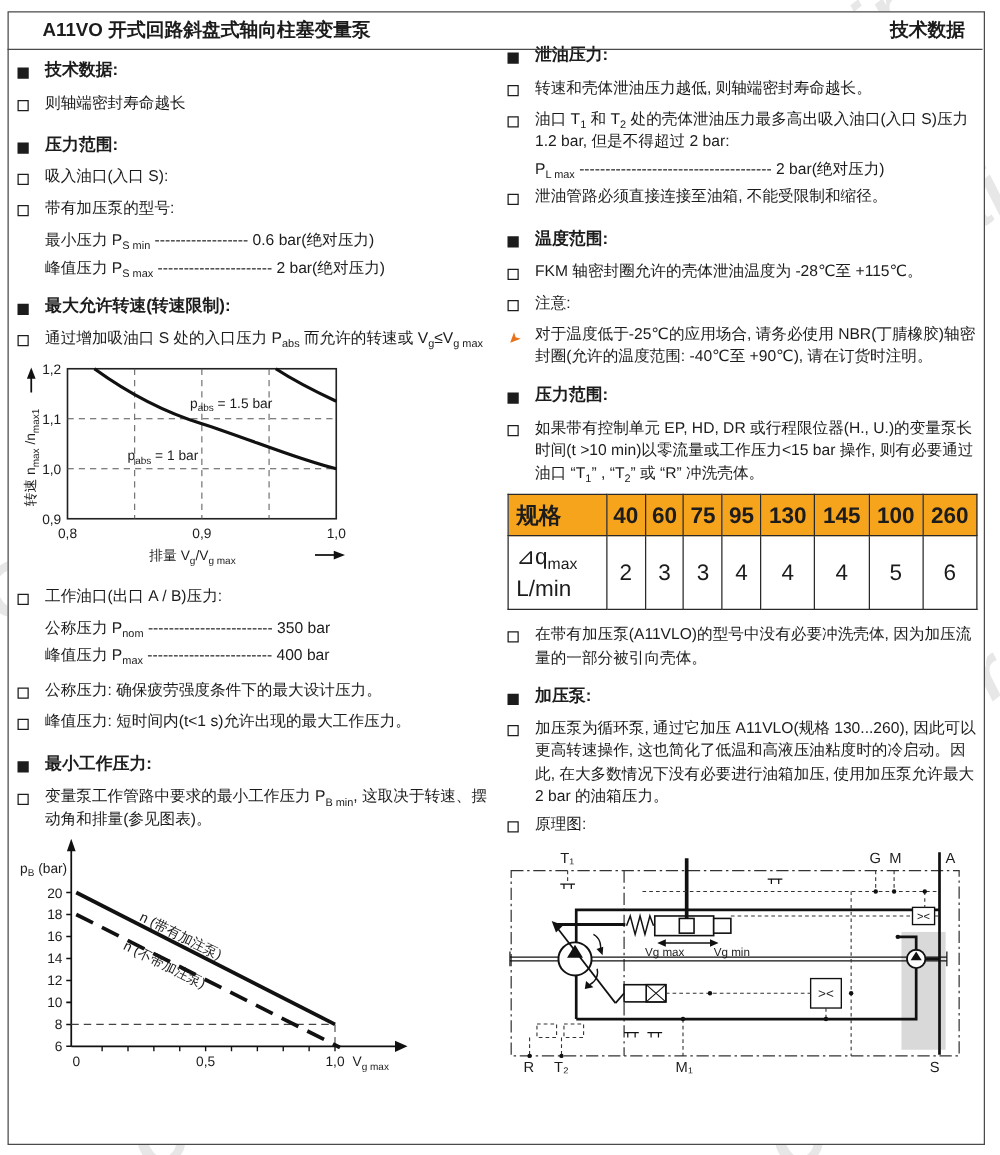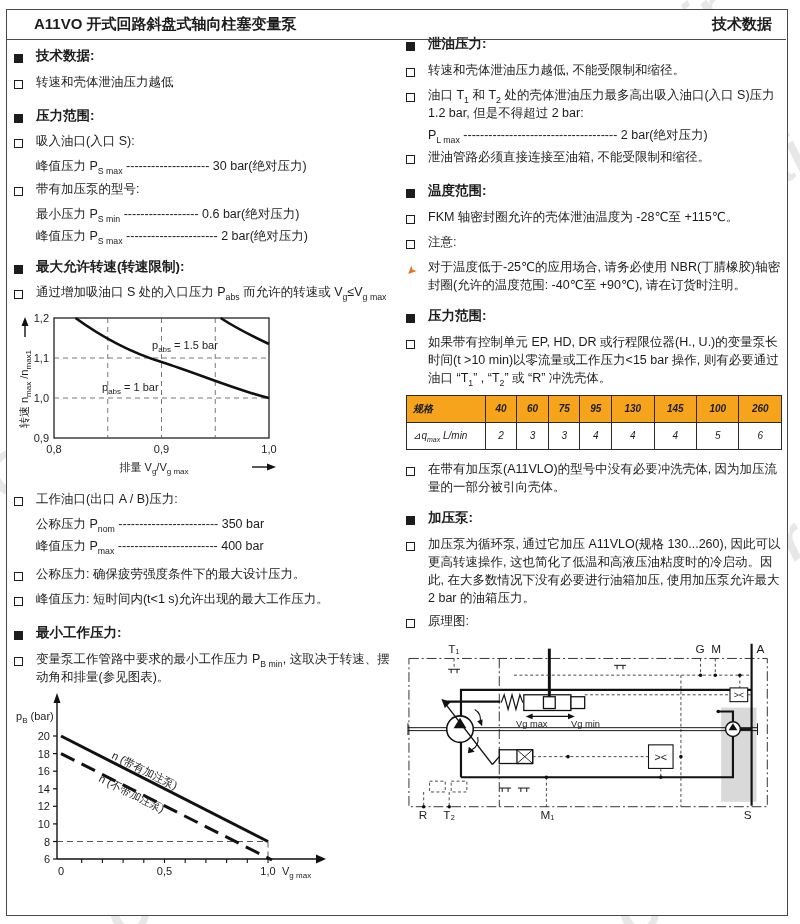--- a/index.html
+++ b/index.html
@@ -34,22 +34,22 @@
   .b-fill{display:inline-block;width:9px;height:9px;background:#1c1c1c;}
   .b-hollow{display:inline-block;width:7px;height:7px;border:1.6px solid #1c1c1c;}
   .arrow-ic{display:inline-block;transform:rotate(135deg);font-size:12px;
     color:var(--note-arrow,#e8731a);font-weight:bold;}
   .row .txt{flex:1;}
   .spec{padding-left:22px;margin-top:4px;}
   sub{font-size:0.70em;line-height:0;}
   .chartbox{margin:6px 0 2px 0;}
   table.flush{border-collapse:collapse;width:100%;margin-top:8px;}
   table.flush th,table.flush td{
-    border:1px solid #2a2a2a;text-align:center;font-size:10px;
-    padding:3px 2px;height:20px;font-style:italic;
+    border:1px solid #2a2a2a;text-align:center;font-size:18px;
+    padding:3px 2px;height:20px;
   }
   table.flush th{background:var(--accent,#f7a41d);font-weight:bold;}
   table.flush td.rl,table.flush th.rl{text-align:left;padding-left:6px;width:21%;}
   svg text{fill:#1c1c1c;}
 </style>
 </head>
 <body>
 
 <div class="wm" style="left:20px;top:60px">CCLair</div>
 <div class="wm" style="left:540px;top:30px">CCLair</div>
@@ -69,32 +69,31 @@
 </div>
 
 <div class="col col-left">
 
   <div class="row sec" style="margin-top:0">
     <span class="bullet"><span class="b-fill"></span></span>
     <span class="txt">技术数据:</span>
   </div>
   <div class="row">
     <span class="bullet"><span class="b-hollow"></span></span>
-    <span class="txt">转速和壳体泄油压力越低</span>
+    <span class="txt">则轴端密封寿命越长</span>
   </div>
 
   <div class="row sec">
     <span class="bullet"><span class="b-fill"></span></span>
     <span class="txt">压力范围:</span>
   </div>
   <div class="row">
     <span class="bullet"><span class="b-hollow"></span></span>
     <span class="txt">吸入油口(入口 S):</span>
   </div>
-  <div class="spec">峰值压力 P<sub>S max</sub>  -------------------- 30 bar(绝对压力)</div>
   <div class="row">
     <span class="bullet"><span class="b-hollow"></span></span>
     <span class="txt">带有加压泵的型号:</span>
   </div>
   <div class="spec">最小压力 P<sub>S min</sub>  ------------------ 0.6 bar(绝对压力)</div>
   <div class="spec">峰值压力 P<sub>S max</sub>  ---------------------- 2 bar(绝对压力)</div>
 
   <div class="row sec">
     <span class="bullet"><span class="b-fill"></span></span>
     <span class="txt">最大允许转速(转速限制):</span>
@@ -236,21 +235,21 @@
 </div>
 
 <div class="col col-right">
 
   <div class="row sec" style="margin-top:0">
     <span class="bullet"><span class="b-fill"></span></span>
     <span class="txt">泄油压力:</span>
   </div>
   <div class="row">
     <span class="bullet"><span class="b-hollow"></span></span>
-    <span class="txt">转速和壳体泄油压力越低, 不能受限制和缩径。</span>
+    <span class="txt">转速和壳体泄油压力越低, 则轴端密封寿命越长。</span>
   </div>
   <div class="row">
     <span class="bullet"><span class="b-hollow"></span></span>
     <span class="txt">油口 T<sub>1</sub> 和 T<sub>2</sub> 处的壳体泄油压力最多高出吸入油口(入口 S)压力 1.2 bar, 但是不得超过 2 bar:</span>
   </div>
   <div class="spec">P<sub>L max</sub>  ------------------------------------- 2 bar(绝对压力)</div>
   <div class="row">
     <span class="bullet"><span class="b-hollow"></span></span>
     <span class="txt">泄油管路必须直接连接至油箱, 不能受限制和缩径。</span>
   </div>

